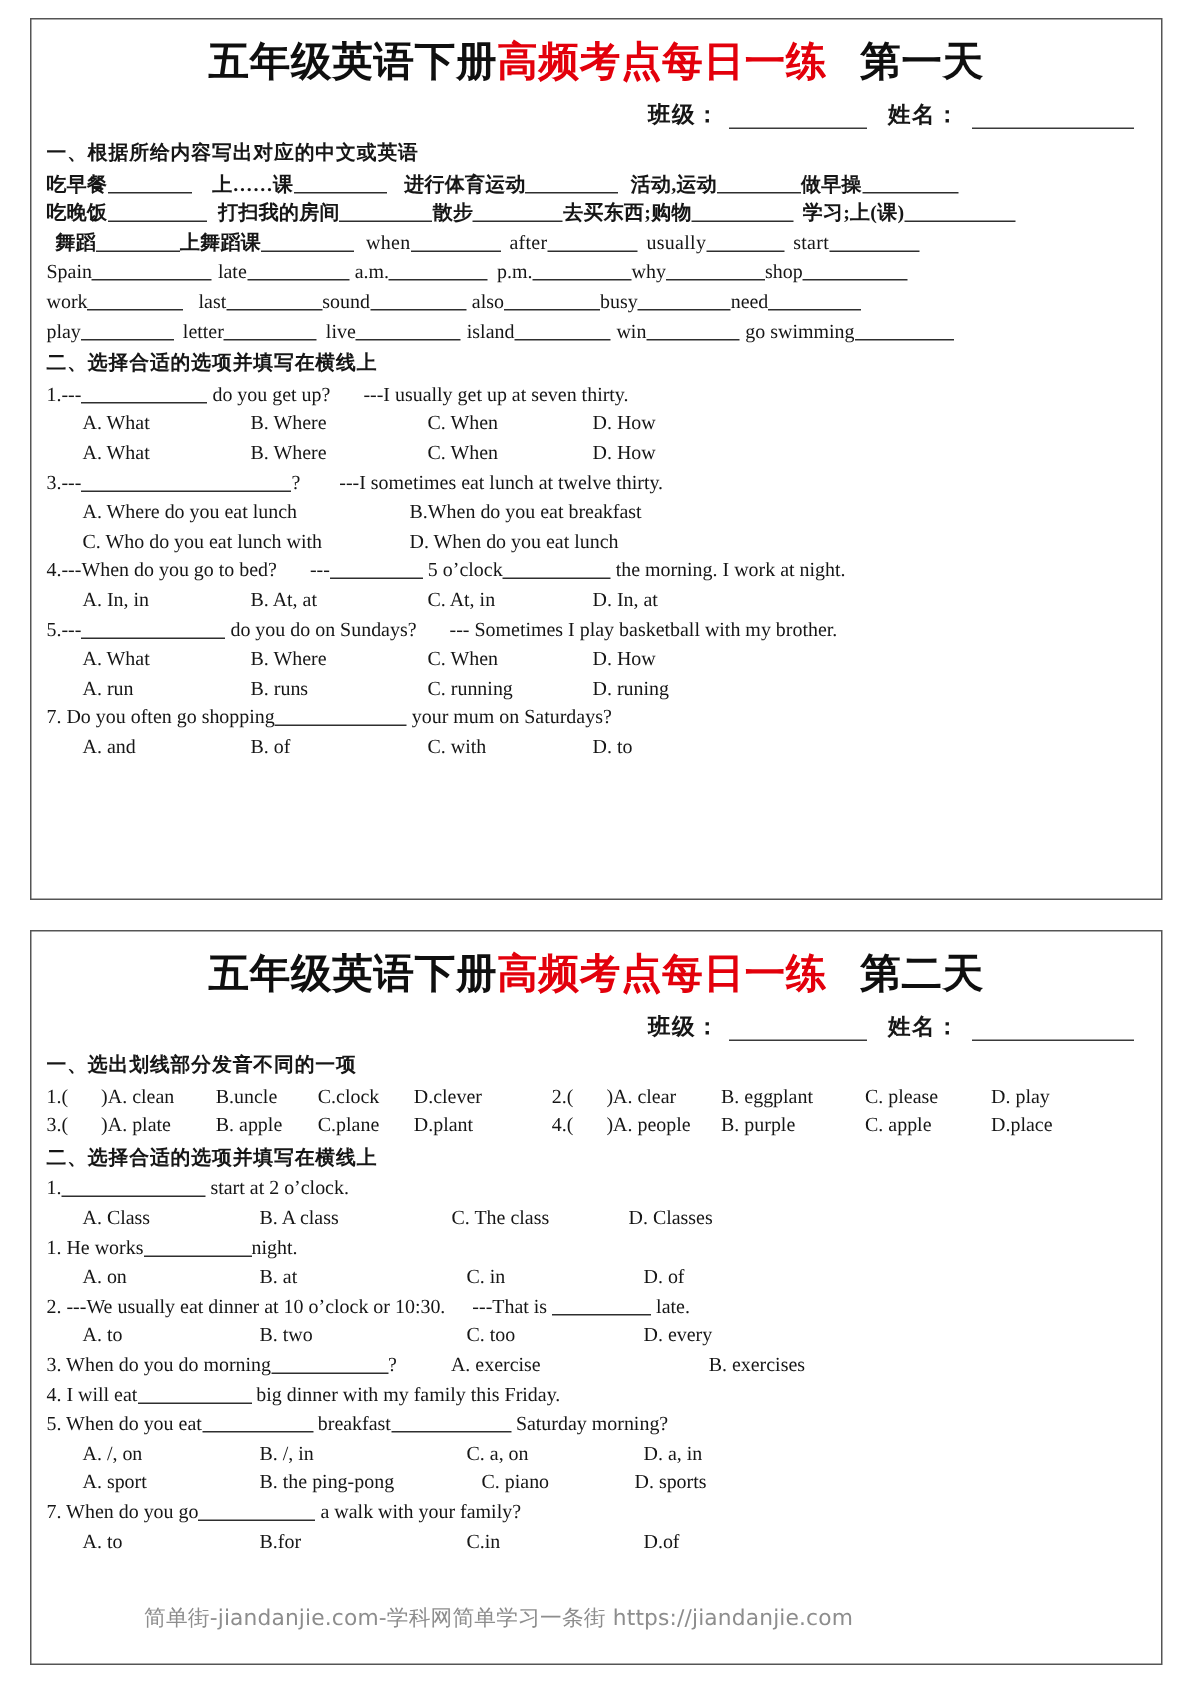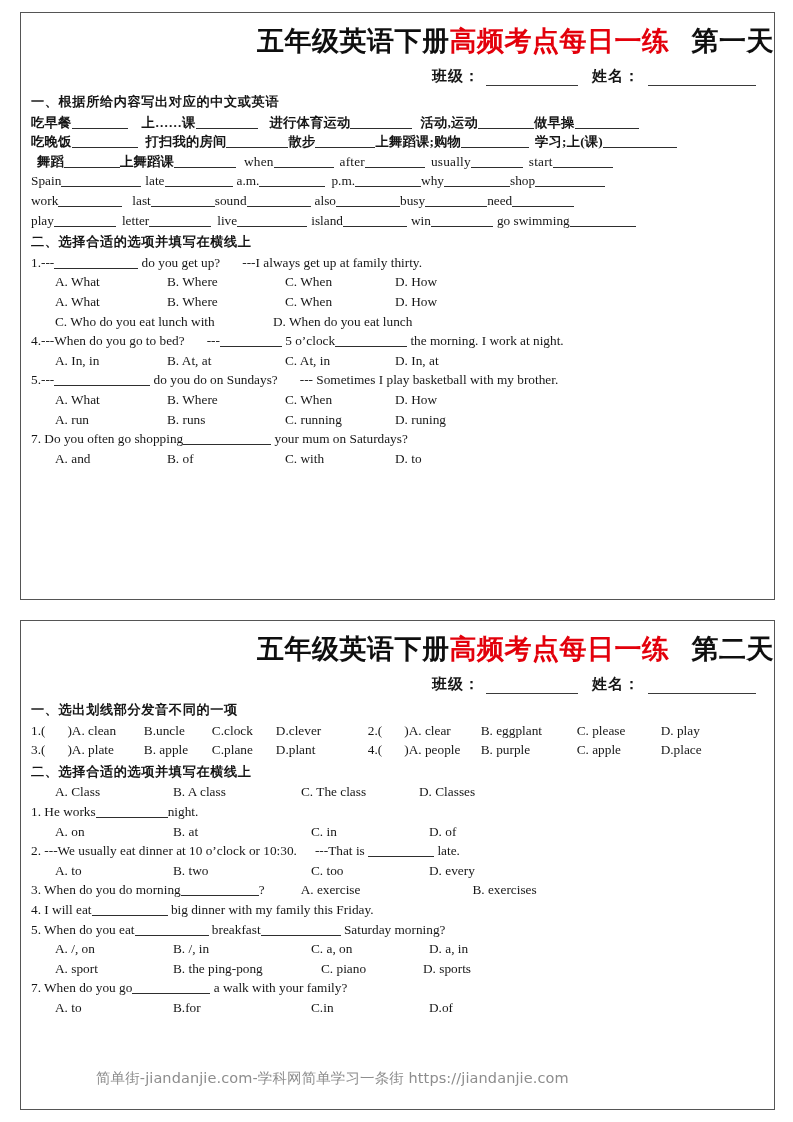--- a/index.html
+++ b/index.html
@@ -22,21 +22,21 @@
     width: 755px;
     box-sizing: border-box;
     border: 1.5px solid #555;
     background: #fff;
   }
   #worksheet-1 { top: 12px;  height: 588px; }
   #worksheet-2 { top: 620px; height: 490px; }
 
   
   .title-row {
-    text-align: right;
+    text-align: center;
     font-family: "Liberation Serif", serif;
     font-weight: bold;
     font-size: 27px;
     letter-spacing: 0.5px;
     padding-top: 10px;
     white-space: nowrap;
   }
   .title-black { color: #0f0f0f; }
   .title-red   { color: #e3000b; }
   .title-day   { color: #0f0f0f; margin-left: 22px; }
@@ -117,21 +117,21 @@
 
   <div class="body">
 
     <div class="sec-head">一、根据所给内容写出对应的中文或英语</div>
 
     <div class="line cn">
       <span>吃早餐</span><span class="bl" style="width:56px"></span><span class="sp" style="width:14px"></span><span>上……课</span><span class="bl" style="width:62px"></span><span class="sp" style="width:12px"></span><span>进行体育运动</span><span class="bl" style="width:62px"></span><span class="sp" style="width:8px"></span><span>活动,运动</span><span class="bl" style="width:56px"></span><span>做早操</span><span class="bl" style="width:64px"></span>
     </div>
 
     <div class="line cn">
-      <span>吃晚饭</span><span class="bl" style="width:66px"></span><span class="sp" style="width:8px"></span><span>打扫我的房间</span><span class="bl" style="width:62px"></span><span>散步</span><span class="bl" style="width:60px"></span><span>上舞蹈课;购物</span><span class="bl" style="width:68px"></span><span class="sp" style="width:6px"></span><span>学习;上(课)</span><span class="bl" style="width:74px"></span>
+      <span>吃晚饭</span><span class="bl" style="width:66px"></span><span class="sp" style="width:8px"></span><span>打扫我的房间</span><span class="bl" style="width:62px"></span><span>散步</span><span class="bl" style="width:60px"></span><span>去买东西;购物</span><span class="bl" style="width:68px"></span><span class="sp" style="width:6px"></span><span>学习;上(课)</span><span class="bl" style="width:74px"></span>
     </div>
 
     <div class="line cn">
       <span class="sp" style="width:6px"></span><span>舞蹈</span><span class="bl" style="width:56px"></span><span>上舞蹈课</span><span class="bl" style="width:62px"></span><span class="sp" style="width:8px"></span><span style="font-weight:normal">when</span><span class="bl" style="width:60px"></span><span class="sp" style="width:6px"></span><span style="font-weight:normal">after</span><span class="bl" style="width:60px"></span><span class="sp" style="width:6px"></span><span style="font-weight:normal">usually</span><span class="bl" style="width:52px"></span><span class="sp" style="width:6px"></span><span style="font-weight:normal">start</span><span class="bl" style="width:60px"></span>
     </div>
 
     <div class="line">
       <span>Spain</span><span class="bl" style="width:80px"></span><span class="sp" style="width:4px"></span><span>late</span><span class="bl" style="width:68px"></span><span class="sp" style="width:4px"></span><span>a.m.</span><span class="bl" style="width:66px"></span><span class="sp" style="width:6px"></span><span>p.m.</span><span class="bl" style="width:66px"></span><span>why</span><span class="bl" style="width:66px"></span><span>shop</span><span class="bl" style="width:70px"></span>
     </div>
 
@@ -139,30 +139,36 @@
       <span>work</span><span class="bl" style="width:64px"></span><span class="sp" style="width:10px"></span><span>last</span><span class="bl" style="width:64px"></span><span>sound</span><span class="bl" style="width:64px"></span><span class="sp" style="width:4px"></span><span>also</span><span class="bl" style="width:64px"></span><span>busy</span><span class="bl" style="width:62px"></span><span>need</span><span class="bl" style="width:62px"></span>
     </div>
 
     <div class="line">
       <span>play</span><span class="bl" style="width:62px"></span><span class="sp" style="width:6px"></span><span>letter</span><span class="bl" style="width:62px"></span><span class="sp" style="width:6px"></span><span>live</span><span class="bl" style="width:70px"></span><span class="sp" style="width:4px"></span><span>island</span><span class="bl" style="width:64px"></span><span class="sp" style="width:4px"></span><span>win</span><span class="bl" style="width:62px"></span><span class="sp" style="width:4px"></span><span>go swimming</span><span class="bl" style="width:66px"></span>
     </div>
 
     <div class="sec-head">二、选择合适的选项并填写在横线上</div>
 
     <div class="line">
-      <span>1.</span><span>---</span><span class="bl" style="width:84px"></span><span> do you get up?</span><span class="sp" style="width:22px"></span><span>---I always get up at family thirty.</span>
+      <span>1.</span><span>---</span><span class="bl" style="width:84px"></span><span> do you get up?</span><span class="sp" style="width:22px"></span><span>---I usually get up at seven thirty.</span>
     </div>
     <div class="line opts">
       <span class="opt" style="width:112px">A. What</span><span class="opt" style="width:118px">B. Where</span><span class="opt" style="width:110px">C. When</span><span class="opt">D. How</span>
     </div>
 
     <div class="line opts">
       <span class="opt" style="width:112px">A. What</span><span class="opt" style="width:118px">B. Where</span><span class="opt" style="width:110px">C. When</span><span class="opt">D. How</span>
     </div>
 
+    <div class="line">
+      <span>3.</span><span>---</span><span class="bl" style="width:140px"></span><span>?</span><span class="sp" style="width:26px"></span><span>---I sometimes eat lunch at twelve thirty.</span>
+    </div>
+    <div class="line opts">
+      <span class="opt" style="width:218px">A. Where do you eat lunch</span><span class="opt">B.When do you eat breakfast</span>
+    </div>
     <div class="line opts">
       <span class="opt" style="width:218px">C. Who do you eat lunch with</span><span class="opt">D. When do you eat lunch</span>
     </div>
 
     <div class="line">
       <span>4.</span><span>---When do you go to bed?</span><span class="sp" style="width:22px"></span><span>---</span><span class="bl" style="width:62px"></span><span> 5 o’clock</span><span class="bl" style="width:72px"></span><span> the morning. I work at night.</span>
     </div>
     <div class="line opts">
       <span class="opt" style="width:112px">A. In, in</span><span class="opt" style="width:118px">B. At, at</span><span class="opt" style="width:110px">C. At, in</span><span class="opt">D. In, at</span>
     </div>
@@ -208,20 +214,23 @@
     <div class="line">
       <span>1.(</span><span class="sp" style="width:22px"></span><span>)</span><span class="opt" style="width:72px">A. clean</span><span class="opt" style="width:68px">B.uncle</span><span class="opt" style="width:64px">C.clock</span><span class="opt" style="width:92px">D.clever</span><span>2.(</span><span class="sp" style="width:22px"></span><span>)</span><span class="opt" style="width:72px">A. clear</span><span class="opt" style="width:96px">B. eggplant</span><span class="opt" style="width:84px">C. please</span><span class="opt">D. play</span>
     </div>
 
     <div class="line">
       <span>3.(</span><span class="sp" style="width:22px"></span><span>)</span><span class="opt" style="width:72px">A. plate</span><span class="opt" style="width:68px">B. apple</span><span class="opt" style="width:64px">C.plane</span><span class="opt" style="width:92px">D.plant</span><span>4.(</span><span class="sp" style="width:22px"></span><span>)</span><span class="opt" style="width:72px">A. people</span><span class="opt" style="width:96px">B. purple</span><span class="opt" style="width:84px">C. apple</span><span class="opt">D.place</span>
     </div>
 
     <div class="sec-head">二、选择合适的选项并填写在横线上</div>
 
+    <div class="line">
+      <span>1.</span><span class="bl" style="width:96px"></span><span> start at 2 o’clock.</span>
+    </div>
     <div class="line opts">
       <span class="opt" style="width:118px">A. Class</span><span class="opt" style="width:128px">B. A class</span><span class="opt" style="width:118px">C. The class</span><span class="opt">D. Classes</span>
     </div>
 
     <div class="line">
       <span>1.</span><span> He works</span><span class="bl" style="width:72px"></span><span>night.</span>
     </div>
     <div class="line opts">
       <span class="opt" style="width:118px">A. on</span><span class="opt" style="width:138px">B. at</span><span class="opt" style="width:118px">C. in</span><span class="opt">D. of</span>
     </div>

